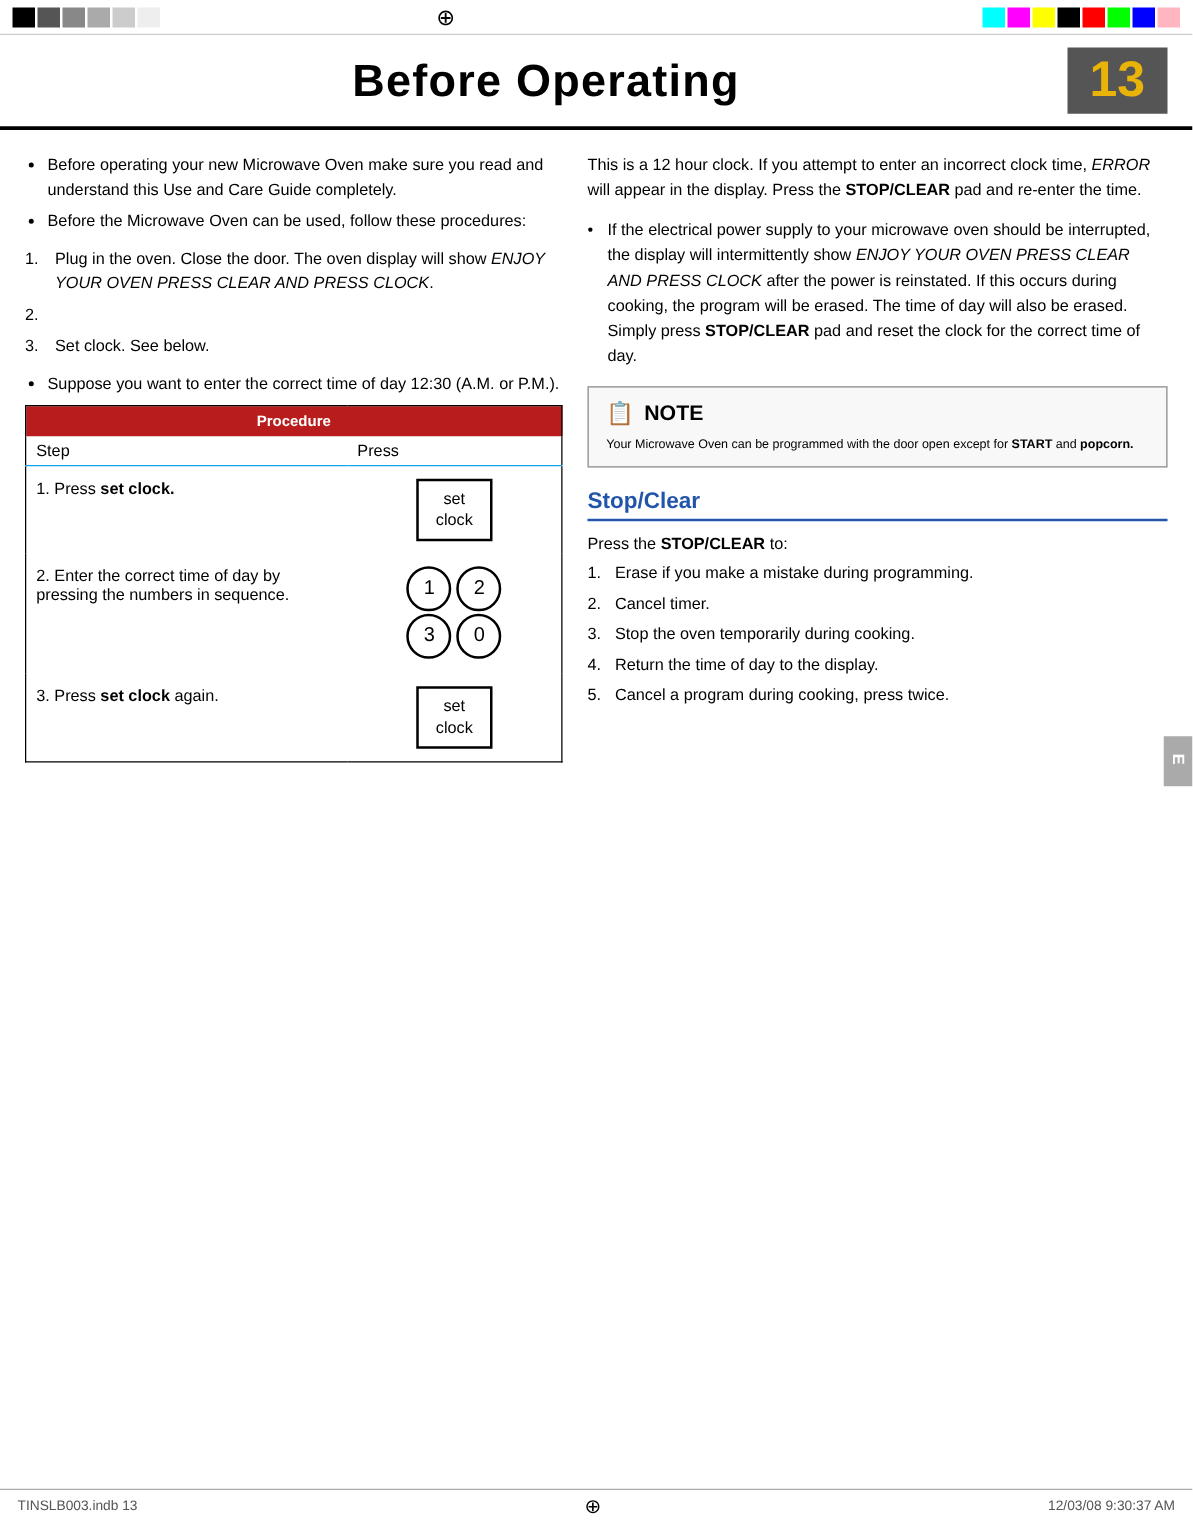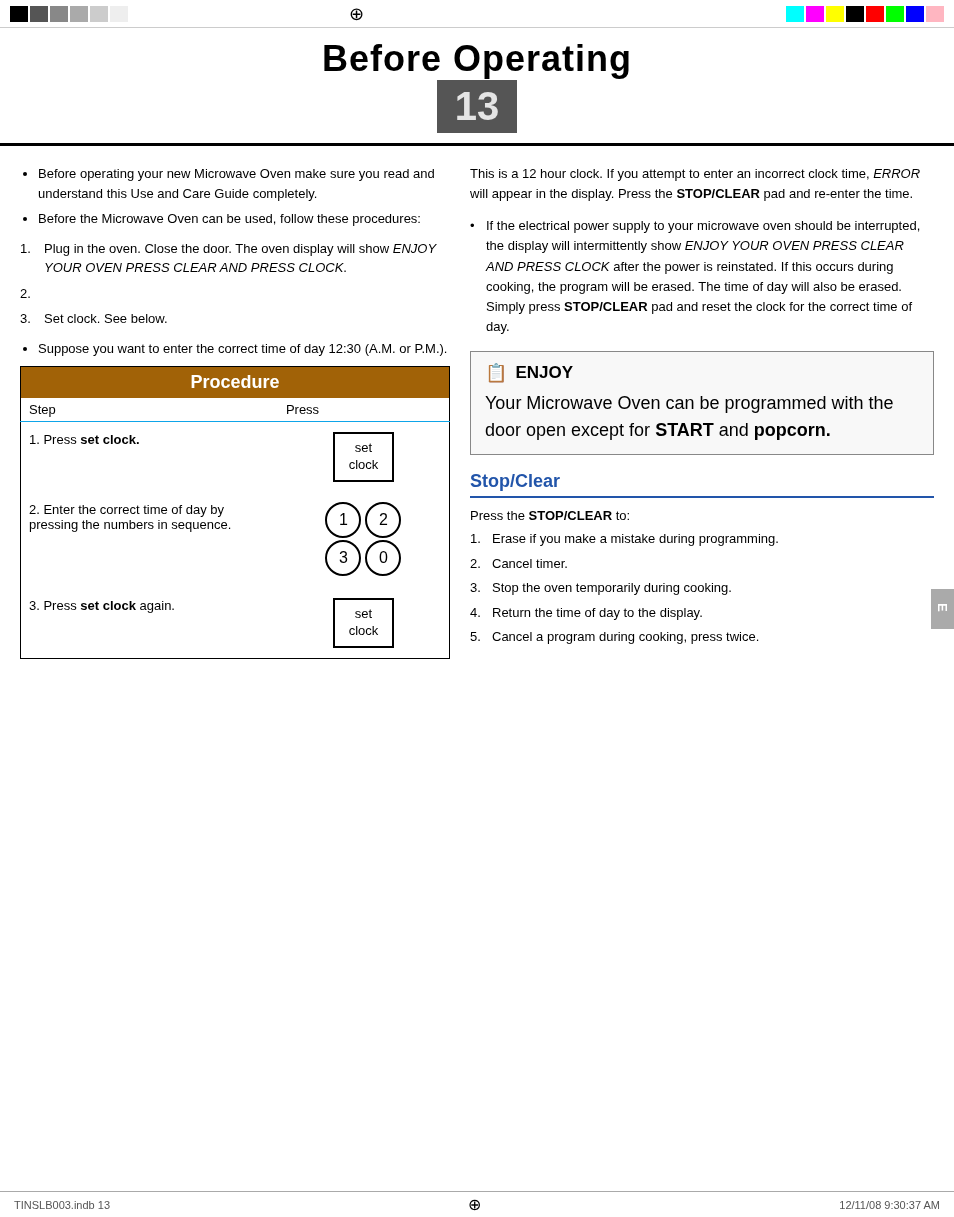--- a/index.html
+++ b/index.html
@@ -57,32 +57,31 @@
       font-size: 18px;
       line-height: 28px;
     }
 
     
     .page-header {
       display: flex;
       align-items: center;
       border-bottom: 3px solid #000;
       padding: 10px 20px 10px 20px;
-      flex-direction: column;
     }
     .page-title {
       font-size: 36px;
       font-weight: bold;
       flex: 1;
       text-align: center;
       letter-spacing: 1px;
     }
     .page-number-box {
       background: #555;
-      color: #e5e5e5;
+      color: #eab308;
       font-size: 40px;
       font-weight: bold;
       padding: 4px 18px;
       min-width: 70px;
       text-align: center;
     }
 
     
     .content-area {
       display: flex;
@@ -140,25 +139,25 @@
     }
 
     
     .procedure-table {
       width: 100%;
       border: 1px solid #000;
       border-collapse: collapse;
       margin-bottom: 10px;
     }
     .procedure-table .header-row td {
-      background: #a16207;
+      background: #b91c1c;
       color: #fff;
       text-align: center;
       font-weight: bold;
-      font-size: 18px;
+      font-size: 12px;
       padding: 5px;
     }
     .procedure-table .col-head-row td {
       font-size: 13px;
       padding: 4px 8px;
       border-bottom: 1px solid #0ea5e9;
     }
     .procedure-table .step-row td {
       padding: 10px 8px;
       vertical-align: top;
@@ -217,21 +216,21 @@
       font-weight: bold;
       display: flex;
       align-items: center;
       gap: 8px;
       margin-bottom: 6px;
     }
     .note-icon {
       font-size: 18px;
     }
     .note-text {
-      font-size: 18px;
+      font-size: 10px;
       line-height: 1.5;
     }
 
     
     .stop-clear-section {
       margin-top: 8px;
     }
     .stop-clear-list {
       list-style: none;
       padding-left: 0;
@@ -420,21 +419,21 @@
     </p>
 
     <div class="right-bullet">
       <span class="bullet-dot">•</span>
       <span>If the electrical power supply to your microwave oven should be interrupted, the display will intermittently show <i>ENJOY YOUR OVEN PRESS CLEAR AND PRESS CLOCK</i> after the power is reinstated. If this occurs during cooking, the program will be erased. The time of day will also be erased. Simply press <b>STOP/CLEAR</b> pad and reset the clock for the correct time of day.</span>
     </div>
 
     <div class="note-box">
       <div class="note-title">
         <span class="note-icon">📋</span>
-        <span>ENJOY</span>
+        <span>NOTE</span>
       </div>
       <p class="note-text">
         Your Microwave Oven can be programmed with the door open except for <b>START</b> and <b>popcorn.</b>
       </p>
     </div>
 
     <div class="stop-clear-section">
       <div class="section-heading">Stop/Clear</div>
       <p style="font-size:13px; margin-bottom:6px;">
         Press the <b>STOP/CLEAR</b> to:
@@ -465,14 +464,14 @@
 
   </div>
 
 </div>
 
 <div class="page-letter-tab">E</div>
 
 <div class="bottom-bar">
   <span>TINSLB003.indb   13</span>
   <span class="bottom-crosshair">⊕</span>
-  <span>12/11/08   9:30:37 AM</span>
+  <span>12/03/08   9:30:37 AM</span>
 </div>
 
 </body></html>

